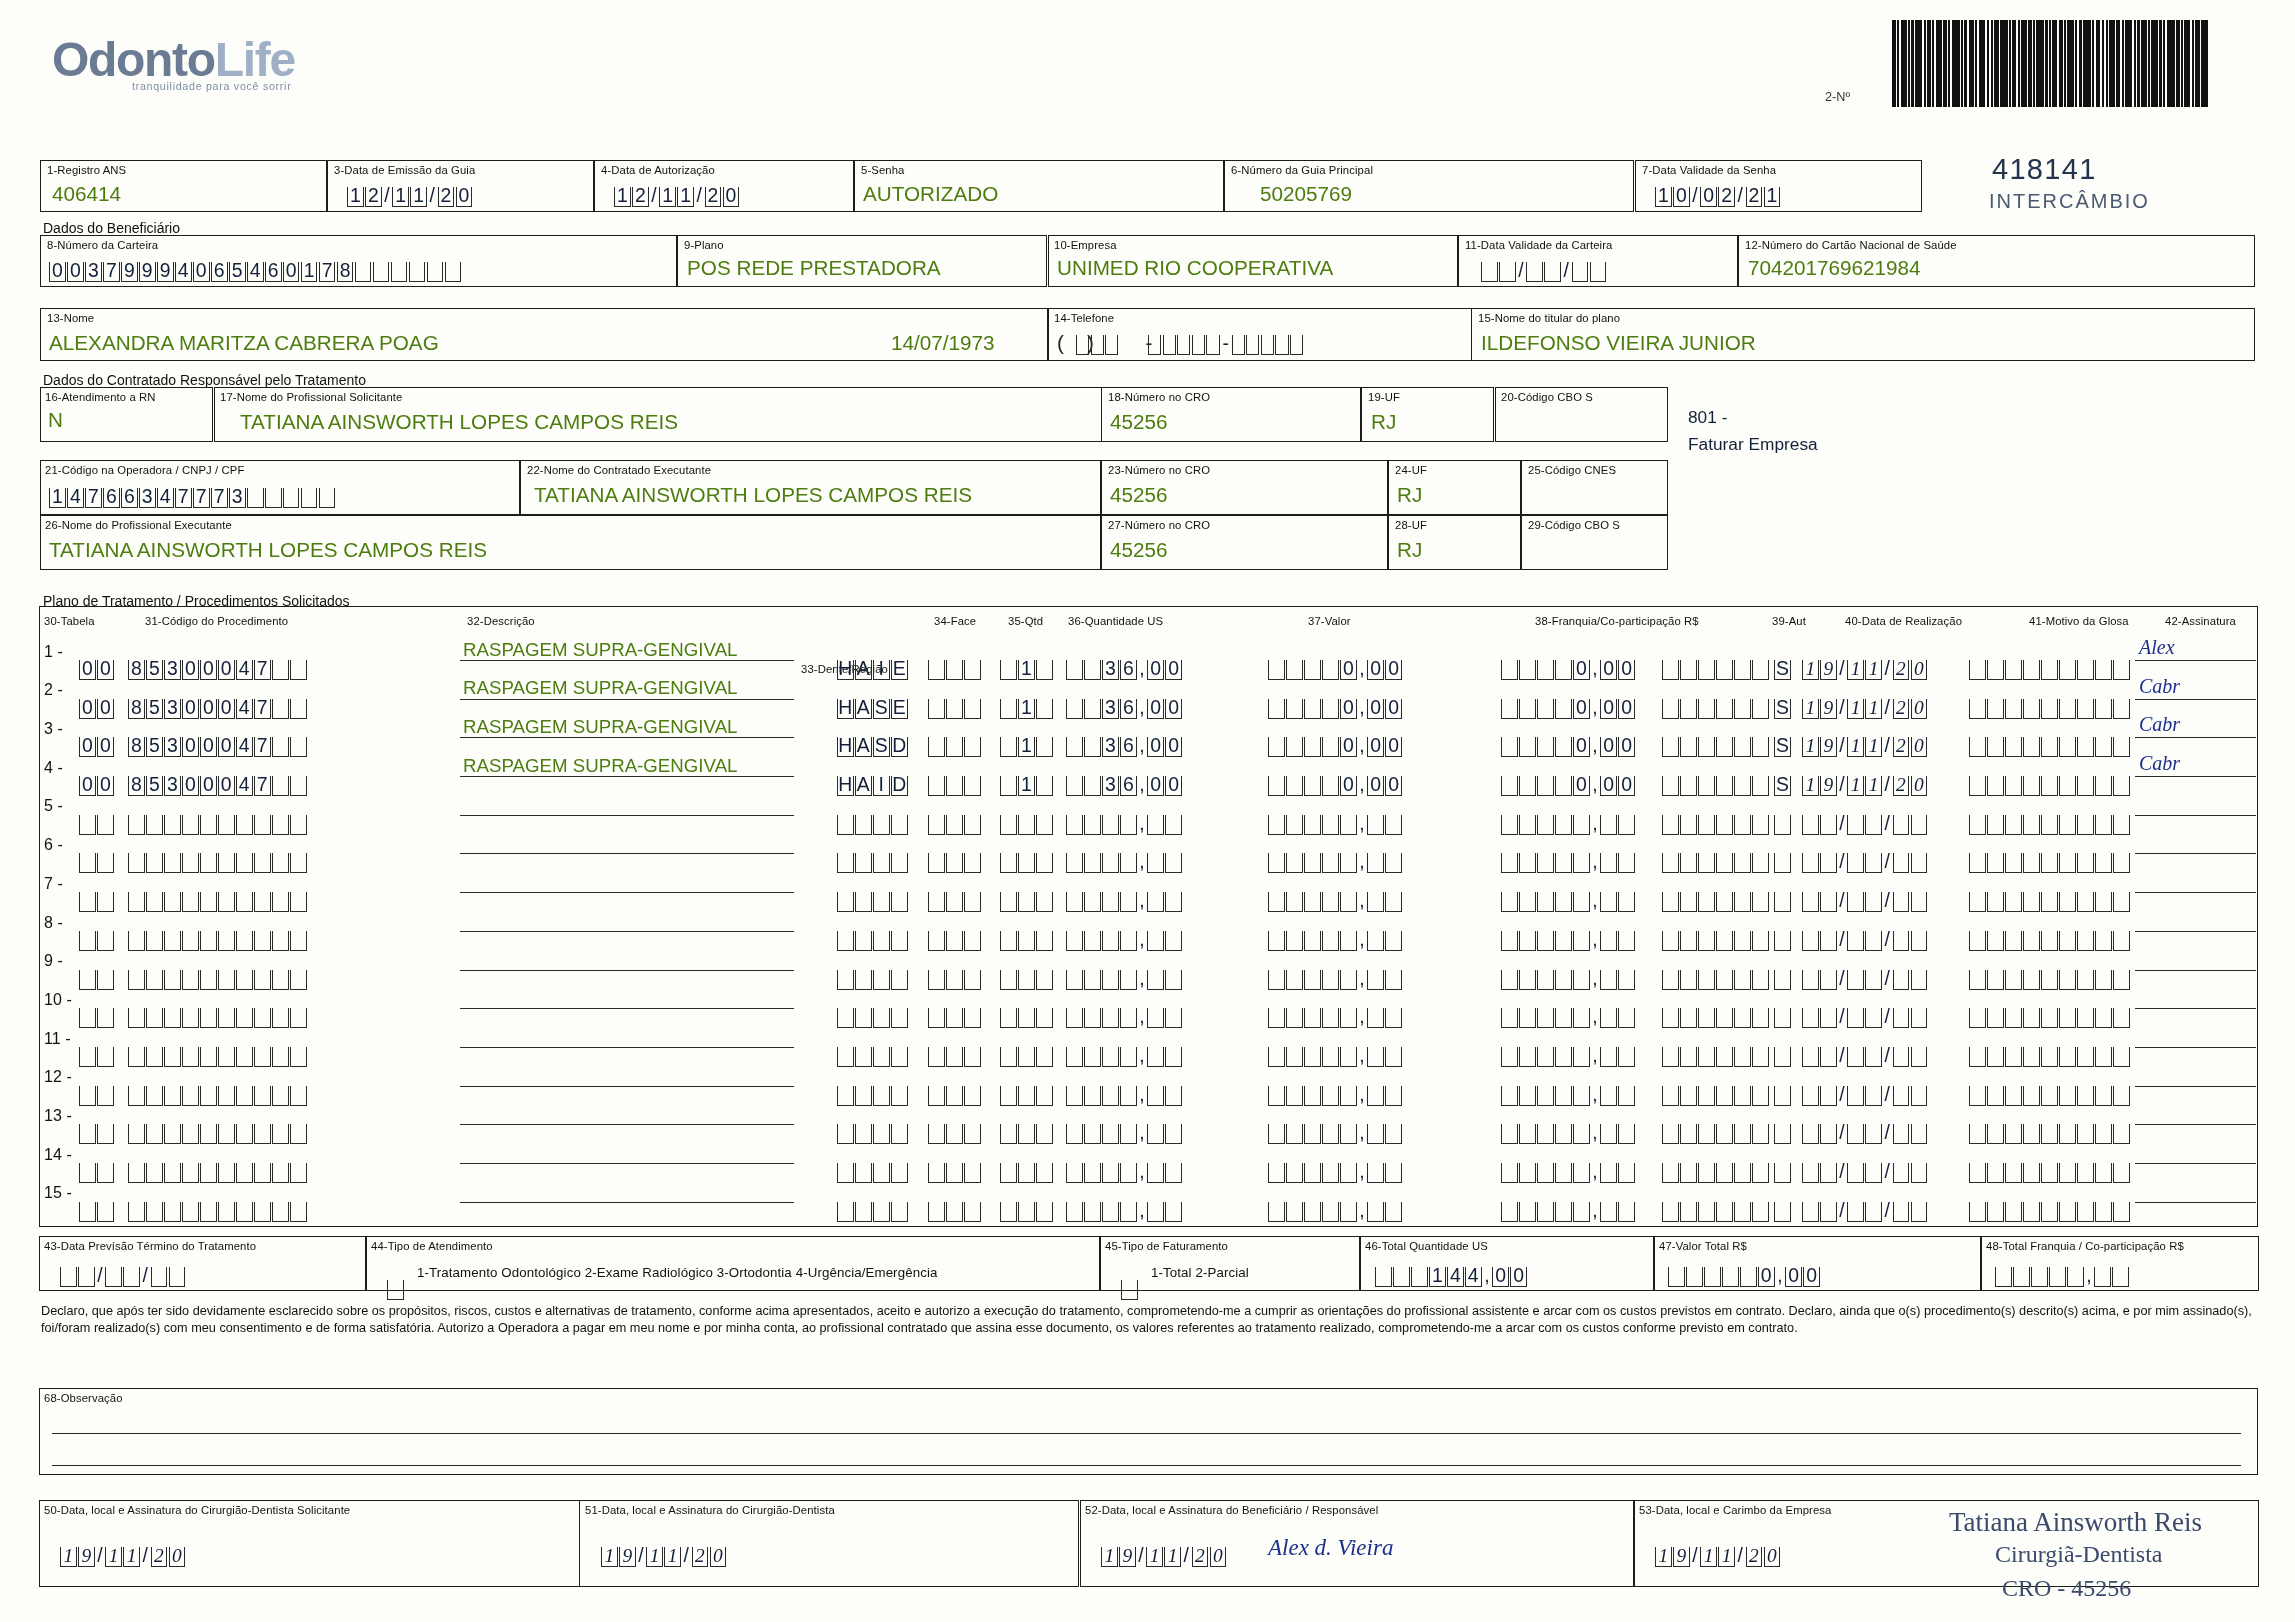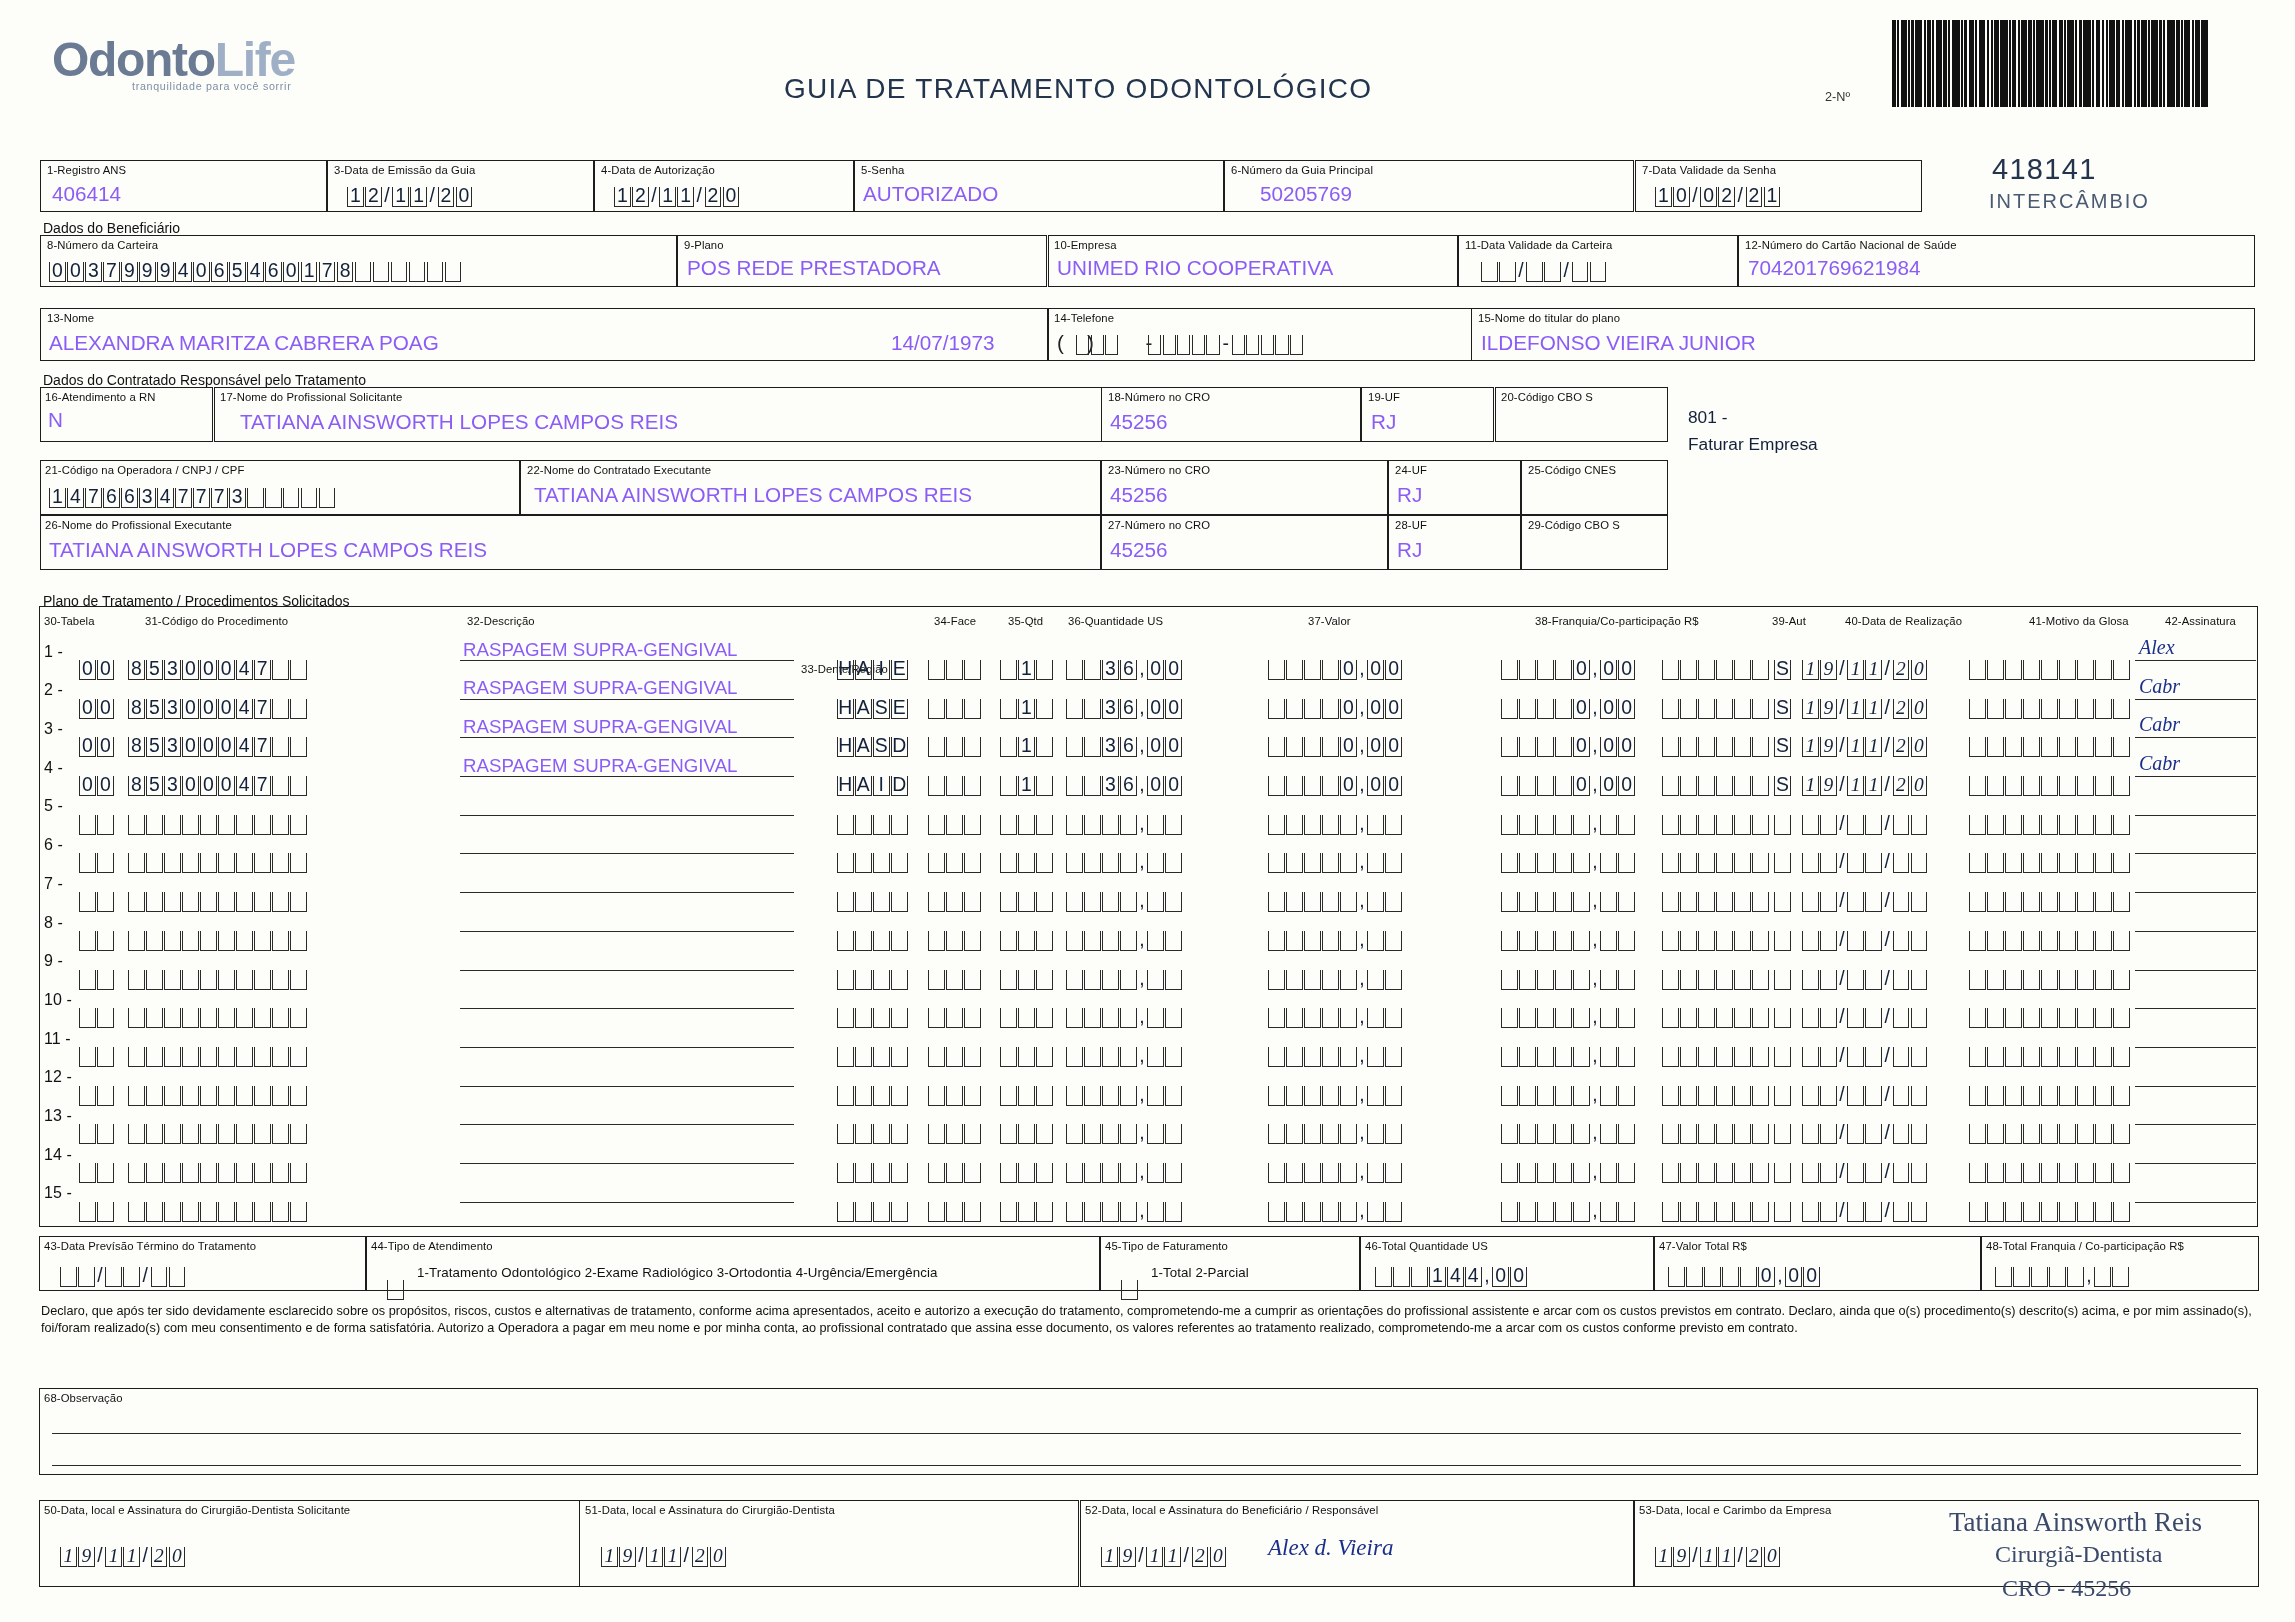--- a/index.html
+++ b/index.html
@@ -8,21 +8,21 @@
     background:#fdfdfa;
     font-family:"Liberation Sans", sans-serif;
     color:#1a1a1a;
     -webkit-font-smoothing:none;
   }
   .page{position:relative;width:2295px;height:1623px;overflow:hidden;}
 
   
   .box{position:absolute;border:1.3px solid #1d1d1d;box-sizing:border-box;background:transparent;}
   .lbl{position:absolute;font-size:11.3px;color:#111;letter-spacing:0.1px;white-space:nowrap;}
-  .val{position:absolute;font-size:20.7px;color:#8b5cf6;white-space:nowrap;}
+  .val{position:absolute;font-size:20.7px;color:#4d7c0f;white-space:nowrap;}
   .val-sm{position:absolute;font-size:17.3px;color:#14213a;white-space:nowrap;}
   .sec{position:absolute;font-size:14px;color:#111;}
 
   
   .cells{position:absolute;display:flex;align-items:flex-end;}
   .cells .c{
     position:relative;
     width:16.7px;height:20px;
     margin-right:1.3px;
     border-left:1.3px solid #2a2a2a;
@@ -61,21 +61,20 @@
 </head>
 <body>
 
 <div class="page">
 
   <div class="logo">
     <span class="o">Odonto</span><span class="l">Life</span>
     <div class="tag">tranquilidade para você sorrir</div>
   </div>
 
-  <div class="title">GUIA DE TRATAMENTO ODONTOLÓGICO</div>
 
   <div class="bclab">2-Nº</div>
   <div class="barcode">
     <span style="width:4px"></span>
       <span style="width:2px"></span>
       <span style="width:6px"></span>
       <span style="width:2px"></span>
     <span style="width:2.7px"></span>
       <span style="width:7.3px"></span>
       <span style="width:2px"></span>

